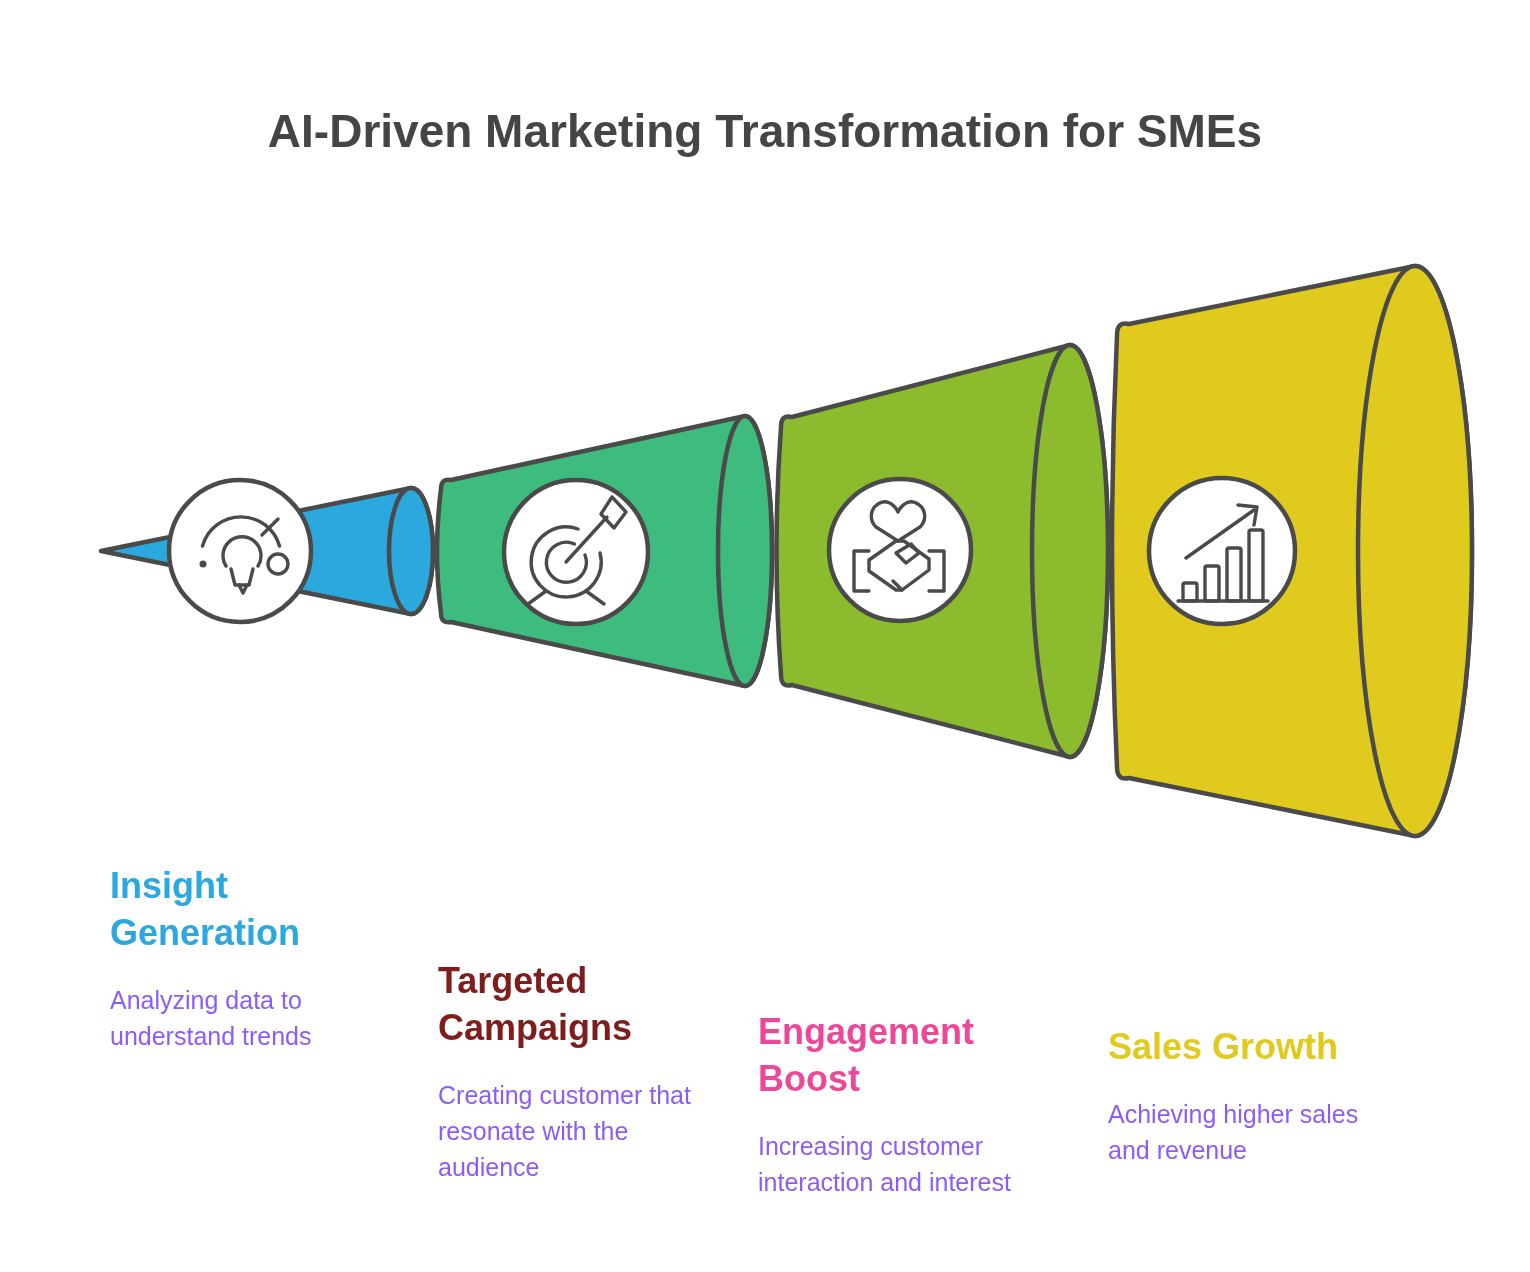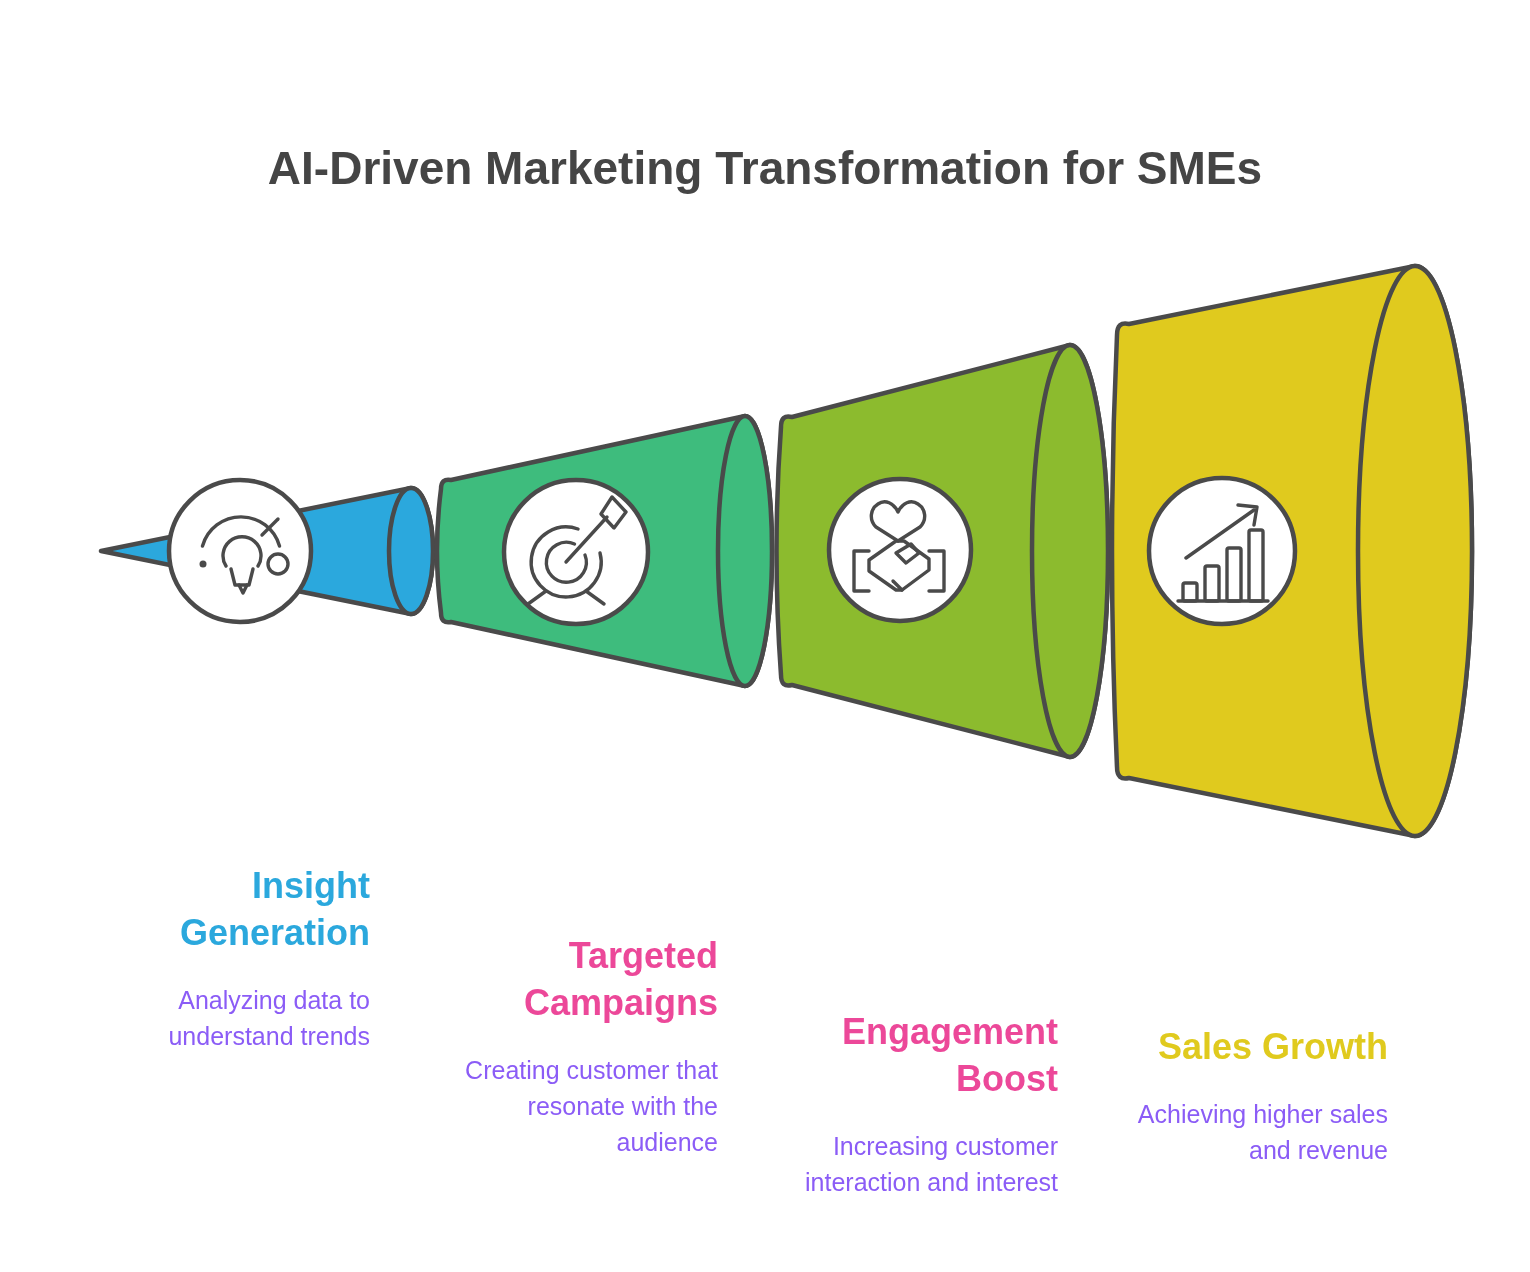--- a/index.html
+++ b/index.html
@@ -10,32 +10,31 @@
     position: relative;
     overflow: hidden;
   }
   .page-title {
     position: absolute;
     top: 104px; left: 0; width: 1530px;
     text-align: center;
     font-size: 46px; font-weight: 700;
     color: #454545;
     letter-spacing: 0px;
-    margin-top: 37px;
   }
   .funnel-svg { position: absolute; top: 0; left: 0; }
-  .stage-label { position: absolute; text-align: right; }
+  .stage-label { position: absolute; text-align: left; }
   .stage-title { font-size: 36px; font-weight: 700; line-height: 47px; }
   .stage-desc  { margin-top: 26px; font-size: 25px; line-height: 36px; color: #8b5cf6; }
   .s1 { left: 110px;  top: 862px;  width: 260px; }
   .s2 { left: 438px;  top: 932px;  width: 280px; }
   .s3 { left: 758px;  top: 1008px; width: 300px; }
   .s4 { left: 1108px; top: 1023px; width: 280px; }
   .s1 .stage-title { color: #2BA8DD; }
-  .s2 .stage-title { color: #ec4899; }
+  .s2 .stage-title { color: #7f1d1d; margin-top: 25px; }
   .s3 .stage-title { color: #ec4899; }
   .s4 .stage-title { color: #E0CA1E; }
 </style>
 </head>
 <body>
 
 <div class="page-title">AI-Driven Marketing Transformation for SMEs</div>
 
 <svg class="funnel-svg" width="1530" height="1272" viewBox="0 0 1530 1272">
 

